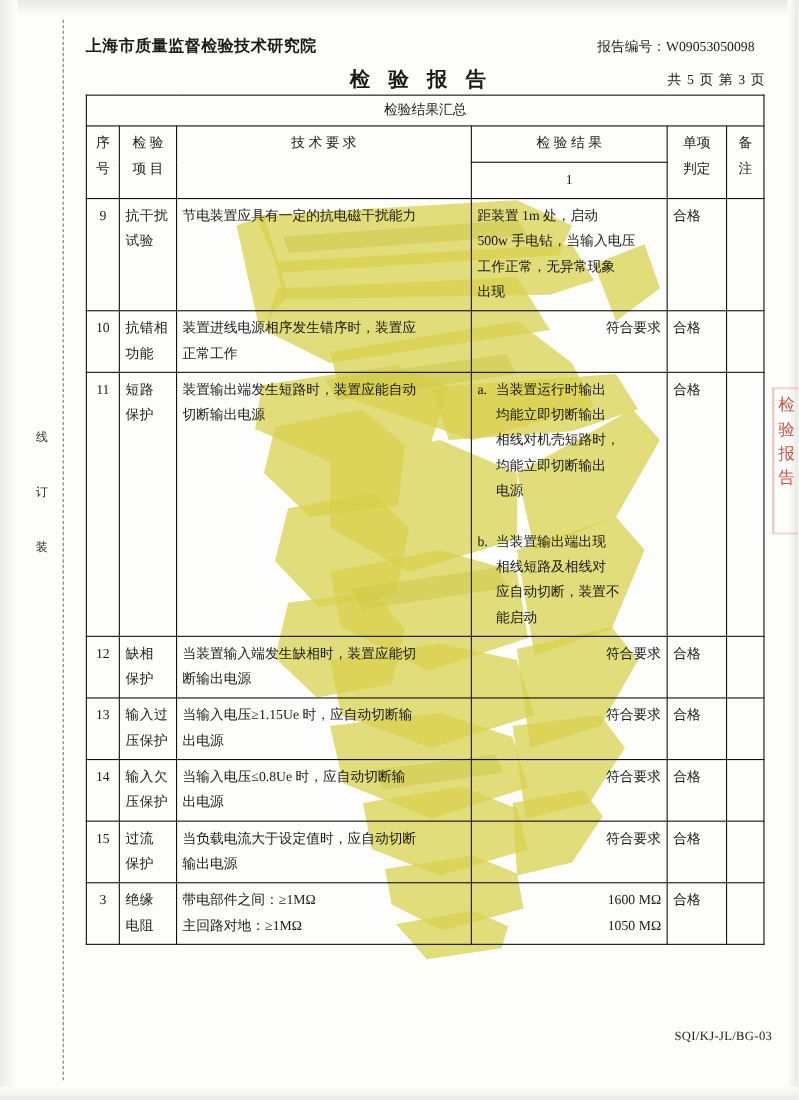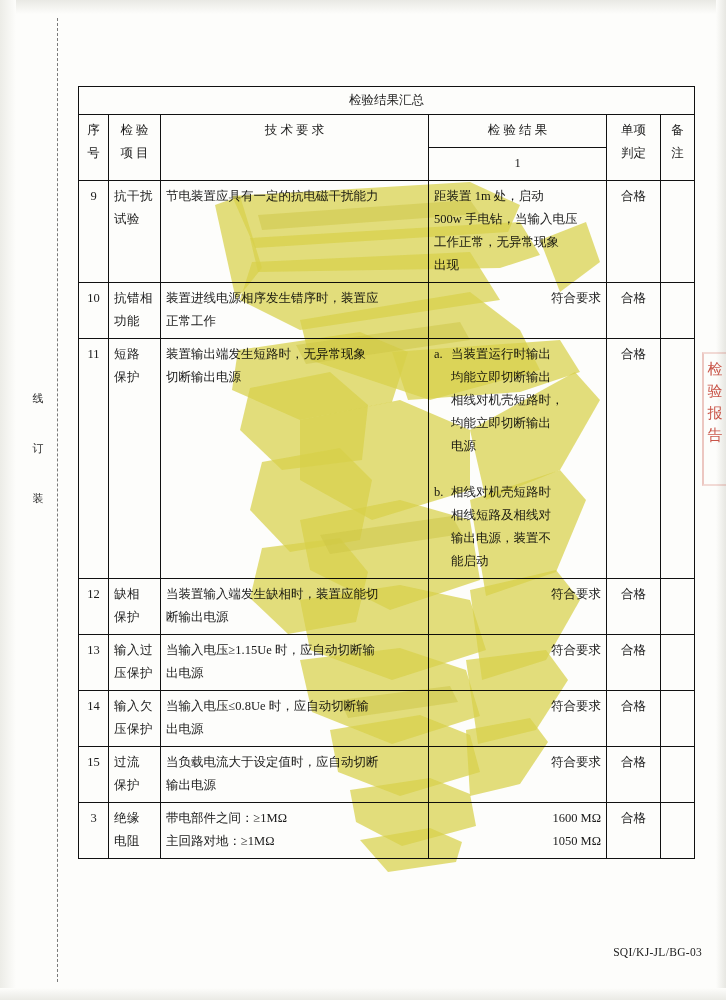--- a/index.html
+++ b/index.html
@@ -131,21 +131,21 @@
   .col-no     { width: 30px;  text-align: center; }
   .col-item   { width: 52px;  text-align: left; }
   .col-req    { width: 268px; }
   .col-result { width: 178px; }
   .col-judge  { width: 54px;  text-align: center; }
   .col-remark { width: 34px;  text-align: center; }
 
   .hdr td { text-align: center; vertical-align: middle; line-height: 19px; padding-top: 3px; padding-bottom:3px;}
   .sub-one { text-align: center; line-height: 19px; }
 
-  .cell-center { text-align: center; }
+  .cell-center { text-align: left; }
   .cell-mid { vertical-align: middle; }
   .no-cell { text-align: center; vertical-align: top; }
 
   .item-cell { letter-spacing: 0.5px; }
   .result-cell { padding-left: 14px; }
   .result-center { text-align: right; }
 
   .ab-list { margin: 0; padding: 0; list-style: none; }
   .ab-list li { position: relative; padding-left: 17px; }
   .ab-list li .mk { position: absolute; left: 0; top: 0; }
@@ -182,40 +182,48 @@
     height: 130px;
     border-left: 2px solid rgba(192,57,43,0.55);
     border-top: 2px solid rgba(192,57,43,0.35);
     border-bottom: 2px solid rgba(192,57,43,0.35);
     opacity: 0.5;
   }
 
   .footer-code {
     position: absolute;
     right: 24px;
-    bottom: 42px;
+    bottom: 52px;
     font-size: 11.5px;
     font-family: "Liberation Serif", serif;
     letter-spacing: 0.3px;
   }
 </style>
 </head>
 <body>
 
 <div class="page">
   <div class="page-edge-top"></div>
   <div class="page-edge-left"></div>
   <div class="page-edge-right"></div>
   <div class="page-edge-bottom"></div>
 
   <div class="binding-line"></div>
   <div class="binding-text" id="bt-zhuang">装</div>
   <div class="binding-text" id="bt-ding">订</div>
   <div class="binding-text" id="bt-xian">线</div>
 
+  <div class="header">
+    <div class="inst-name">上海市质量监督检验技术研究院</div>
+    <div class="report-no"><span>报告编号：</span><span>W09053050098</span></div>
+    <div class="title-row">
+      <div class="doc-title">检 验 报 告</div>
+      <div class="page-count">共 5 页  第 3 页</div>
+    </div>
+  </div>
 
   <table class="report">
     <colgroup>
       <col class="col-no">
         <col class="col-item">
         <col class="col-req">
         <col class="col-result">
         <col class="col-judge">
         <col class="col-remark">
     </colgroup>
@@ -283,39 +291,39 @@
         <td class="cell-center"></td>
       </tr>
 
       <tr>
         <td class="no-cell">11</td>
         <td class="item-cell">
           <div>短路</div>
           <div>保护</div>
         </td>
         <td>
-          <div>装置输出端发生短路时，无异常现象</div>
+          <div>装置输出端发生短路时，装置应能自动</div>
           <div>切断输出电源</div>
         </td>
         <td>
           <ul class="ab-list">
             <li>
               <span class="mk">a.</span>
               <div>当装置运行时输出</div>
               <div>均能立即切断输出</div>
               <div>相线对机壳短路时，</div>
               <div>均能立即切断输出</div>
               <div>电源</div>
             </li>
             <li class="gap"></li>
             <li>
               <span class="mk">b.</span>
-              <div>相线对机壳短路时</div>
+              <div>当装置输出端出现</div>
               <div>相线短路及相线对</div>
-              <div>输出电源，装置不</div>
+              <div>应自动切断，装置不</div>
               <div>能启动</div>
             </li>
           </ul>
         </td>
         <td class="cell-center">合格</td>
         <td class="cell-center"></td>
       </tr>
 
       <tr>
         <td class="no-cell">12</td>

